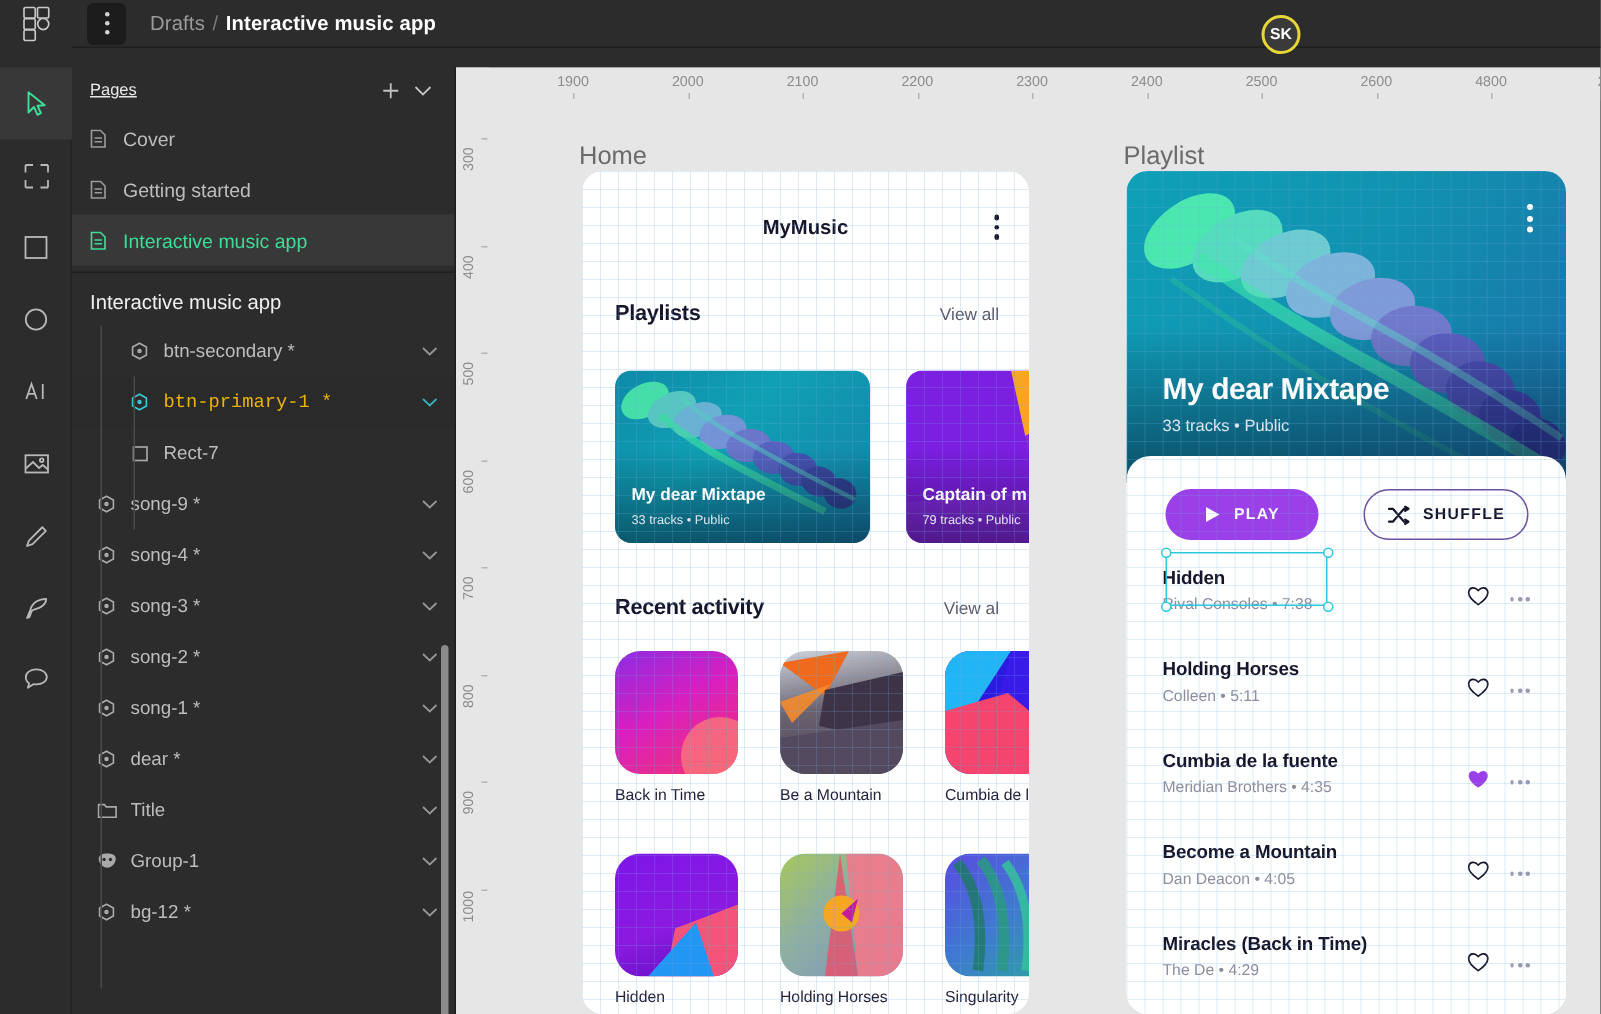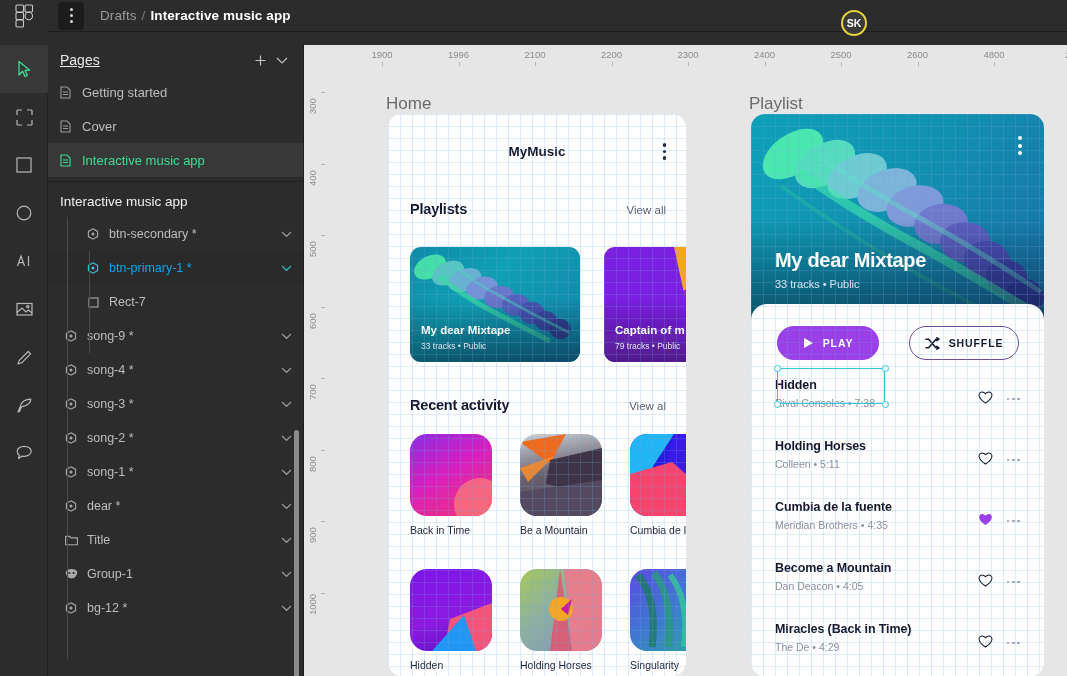--- a/index.html
+++ b/index.html
@@ -54,41 +54,41 @@
   .tool svg { display: block; }
 
   
   .leftpanel {
     position: absolute; left: 48px; top: 45px; width: 256px; height: 631px;
     background: #2c2c2c; border-right: 1px solid #1d1d1d; overflow: hidden;
   }
   .pages-head {
     height: 30px; display: flex; align-items: center; padding: 0 10px 0 12px;
   }
-  .pages-title { font-size: 14px; color: #e8e8e8; flex: 1; text-decoration: underline; }
+  .pages-title { font-size: 11px; color: #e8e8e8; flex: 1; text-decoration: underline; }
   .ph-btn { width: 22px; height: 22px; display:flex; align-items:center; justify-content:center; cursor:pointer; }
   .page-row {
     height: 34px; display: flex; align-items: center; gap: 8px;
     padding: 0 12px; font-size: 13px; color: #bdbdbd; cursor: pointer;
   }
   .page-row.active { background: #383838; color: #3ddc97; }
   .page-row.active .pg-ico svg { stroke: #3ddc97; }
   .pg-ico { width: 14px; display: flex; align-items: center; }
   .panel-div { height:1px; background:#1f1f1f; margin: 4px 0 0; }
 
   .layers-title {
     padding: 12px 12px 8px; font-size: 13.5px; color: #f0f0f0;
   }
   .layers { position: relative; }
   .layer {
     height: 34px; display: flex; align-items: center; font-size: 12.5px;
     color: #bdbdbd; cursor: pointer; position: relative; padding-right: 8px;
   }
   .layer.selected { background: #2a2a2a; color: #39c6d6; }
-  .layer.selected .lname { color: #0ea5e9; }
+  .layer.selected .lname { color: #eab308; font-family: Liberation Mono, monospace; }
   .layer .indent { flex: 0 0 auto; }
   .lico { width: 18px; display: flex; align-items: center; justify-content: center; flex: 0 0 18px; }
   .lname { margin-left: 7px; flex: 1; white-space: nowrap; overflow: hidden; text-overflow: ellipsis; }
   .lchev { width: 18px; display: flex; align-items: center; justify-content: center; opacity: .85; }
   .guide {
     position: absolute; width: 1px; background: #4a4a4a; left: 0; top: 0; bottom: 0;
   }
   .lscroll {
     position: absolute; right: 4px; top: 385px; width: 5px; height: 280px;
     background: #8b8b8b; border-radius: 3px; cursor: pointer;
@@ -273,30 +273,30 @@
     </div>
 
     <div id="pages-list">
         <div class="page-row">
           <span class="pg-ico">
             <svg width="11" height="13" viewBox="0 0 11 13" fill="none" stroke="#9a9a9a" stroke-width="1.1">
               <path d="M1 1h6l3 3v8H1z"></path>
               <path d="M3 6h5M3 8.5h5"></path>
             </svg>
           </span>
-    <span>Getting started</span>
+    <span>Cover</span>
         </div>
         <div class="page-row">
           <span class="pg-ico">
             <svg width="11" height="13" viewBox="0 0 11 13" fill="none" stroke="#9a9a9a" stroke-width="1.1">
               <path d="M1 1h6l3 3v8H1z"></path>
               <path d="M3 6h5M3 8.5h5"></path>
             </svg>
           </span>
-    <span>Cover</span>
+    <span>Getting started</span>
         </div>
         <div class="page-row active">
           <span class="pg-ico">
             <svg width="11" height="13" viewBox="0 0 11 13" fill="none" stroke="#3ddc97" stroke-width="1.1">
               <path d="M1 1h6l3 3v8H1z"></path>
               <path d="M3 6h5M3 8.5h5"></path>
             </svg>
           </span>
     <span>Interactive music app</span>
         </div>
@@ -730,21 +730,21 @@
 
     <div class="sel-box" style="left:473px; top:323px; width:108px; height:36px;"></div>
     <div class="handle" style="left:470px; top:320px;"></div>
     <div class="handle" style="left:578px; top:320px;"></div>
     <div class="handle" style="left:470px; top:356px;"></div>
     <div class="handle" style="left:578px; top:356px;"></div>
 
     <div class="ruler-h" id="ruler-h">
         <div class="rtickh" style="left: 78px;">1900</div>
         <div class="rticklh" style="left: 78px;"></div>
-        <div class="rtickh" style="left: 154.5px;">1996</div>
+        <div class="rtickh" style="left: 154.5px;">2000</div>
         <div class="rticklh" style="left: 154.5px;"></div>
         <div class="rtickh" style="left: 231px;">2100</div>
         <div class="rticklh" style="left: 231px;"></div>
         <div class="rtickh" style="left: 307.5px;">2200</div>
         <div class="rticklh" style="left: 307.5px;"></div>
         <div class="rtickh" style="left: 384px;">2300</div>
         <div class="rticklh" style="left: 384px;"></div>
         <div class="rtickh" style="left: 460.5px;">2400</div>
         <div class="rticklh" style="left: 460.5px;"></div>
         <div class="rtickh" style="left: 537px;">2500</div>

